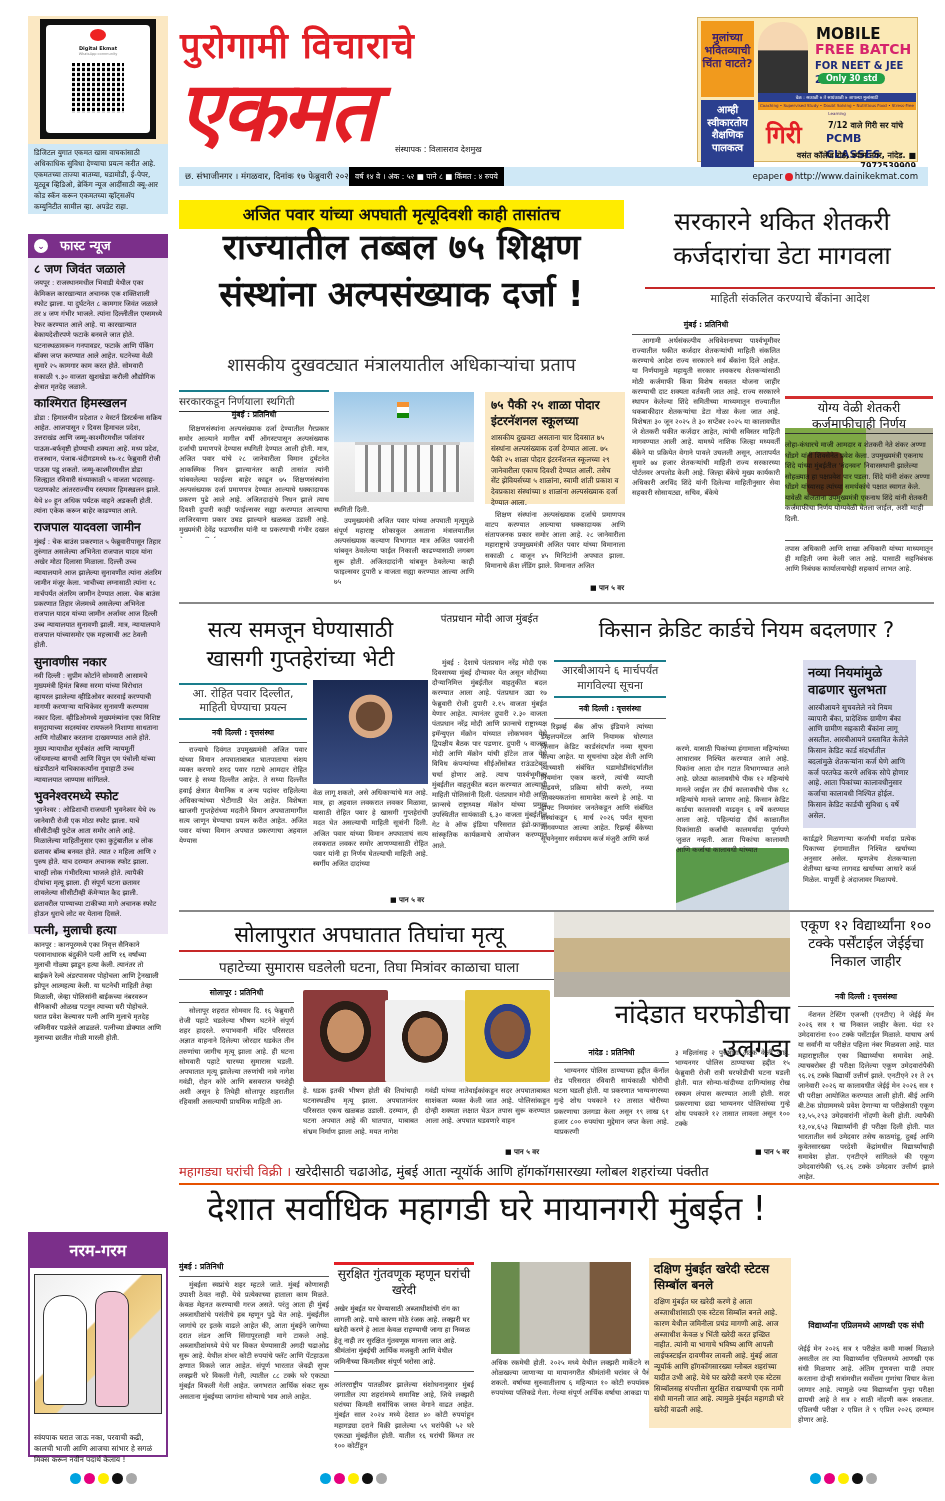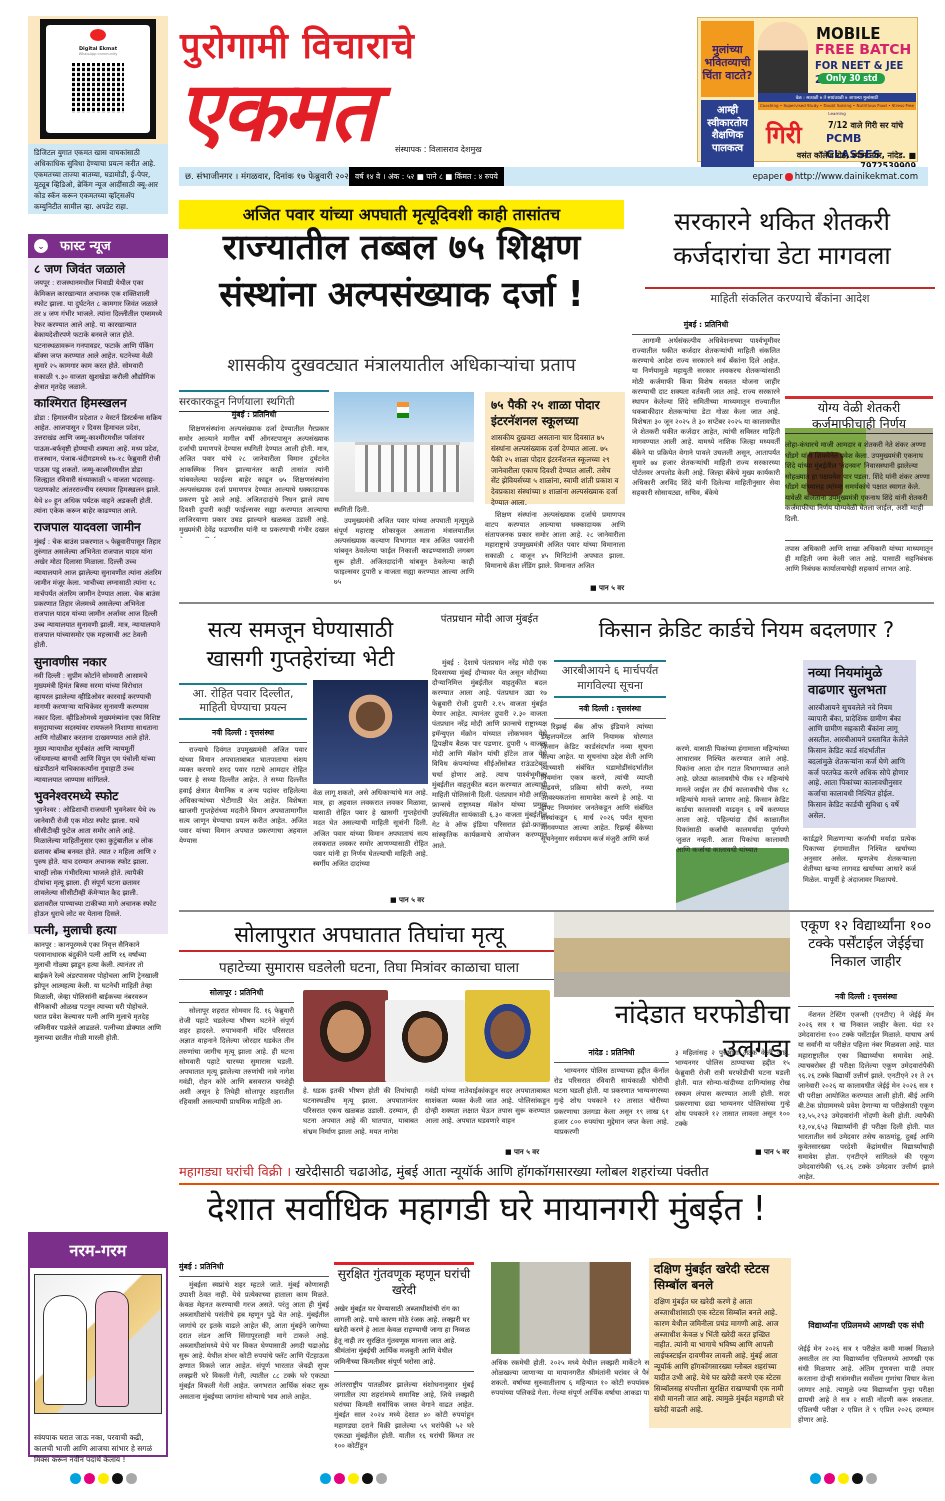--- a/index.html
+++ b/index.html
@@ -29,21 +29,21 @@
 .naramhead{background:#7b2f8a;color:#fff;height:34px;font-size:16px;font-weight:bold;text-align:center;line-height:34px}
 .cartoon{margin:6px 4px 0;height:140px;background:linear-gradient(135deg,#eee 0%,#fff 40%,#e8c57a 41%,#f2d48e 60%,#ddd 61%);border:1px solid #333;position:relative}
 .cartoon .man{position:absolute;left:8px;top:20px;width:44px;height:110px;background:#fff;border:1px solid #333;border-radius:20px 20px 4px 4px}
 .cartoon .woman{position:absolute;left:60px;top:16px;width:34px;height:116px;background:#f2c4d4;border:1px solid #333;border-radius:14px 14px 4px 4px}
 .naramcap{font-size:7.4px;padding:18px 4px;line-height:1.5}
 
 .mast1{left:180px;top:20px;font-size:36px;color:#e21f26;font-weight:bold;letter-spacing:1px;font-family:"DejaVu Serif",serif}
 .mast2{left:178px;top:70px;font-size:82px;color:#e21f26;font-weight:bold;font-style:italic;line-height:1;font-family:"DejaVu Serif",serif;letter-spacing:-2px}
 .founder{left:395px;top:144px;font-size:8px}
 .ad{left:697px;top:17px;width:221px;height:145px;background:#fbe9b6;border:1px solid #d4b060}
-.ad .l1{position:absolute;left:3px;top:3px;width:53px;height:76px;background:#f19a1d;color:#3a1d6e;font-weight:bold;font-size:11px;line-height:1.2;text-align:center;padding-top:22px}
+.ad .l1{position:absolute;left:3px;top:3px;width:53px;height:76px;background:#f19a1d;color:#3a1d6e;font-weight:bold;font-size:11px;line-height:1.2;text-align:center;padding-top:10px}
 .ad .l2{position:absolute;left:3px;top:82px;width:53px;height:76px;background:#2b3f8f;color:#fff;font-weight:bold;font-size:10px;line-height:1.25;text-align:center;padding-top:4px}
 .ad .person{position:absolute;left:60px;top:4px;width:50px;height:80px;background:linear-gradient(#f6d7b2 0 35%,#333 36%);border-radius:24px 24px 0 0}
 .ad .mob{position:absolute;left:118px;top:6px;font-size:15px;font-weight:900;color:#111}
 .ad .free{position:absolute;left:117px;top:22px;font-size:14px;font-weight:900;color:#d6246c}
 .ad .neet{position:absolute;left:117px;top:41px;font-size:10px;font-weight:900;color:#1d2b7a}
 .ad .only{position:absolute;left:120px;top:55px;font-size:8px;font-weight:bold;color:#fff;background:#22a047;border-radius:8px;padding:0 8px}
 .ad .strip{position:absolute;left:60px;top:84px;width:158px;height:8px;background:#f19a1d;font-size:4px;color:#3a1d6e;text-align:center;line-height:8px}
 .ad .time{position:absolute;left:60px;top:75px;width:158px;height:9px;background:#2b3f8f;font-size:4.5px;color:#fff;text-align:center;line-height:9px}
 .ad .giri{position:absolute;left:68px;top:100px;font-size:24px;font-weight:900;color:#e21f26;font-family:Liberation Sans, sans-serif}
 .ad .giri2{position:absolute;left:130px;top:102px;font-size:8px;font-weight:bold;color:#111}

